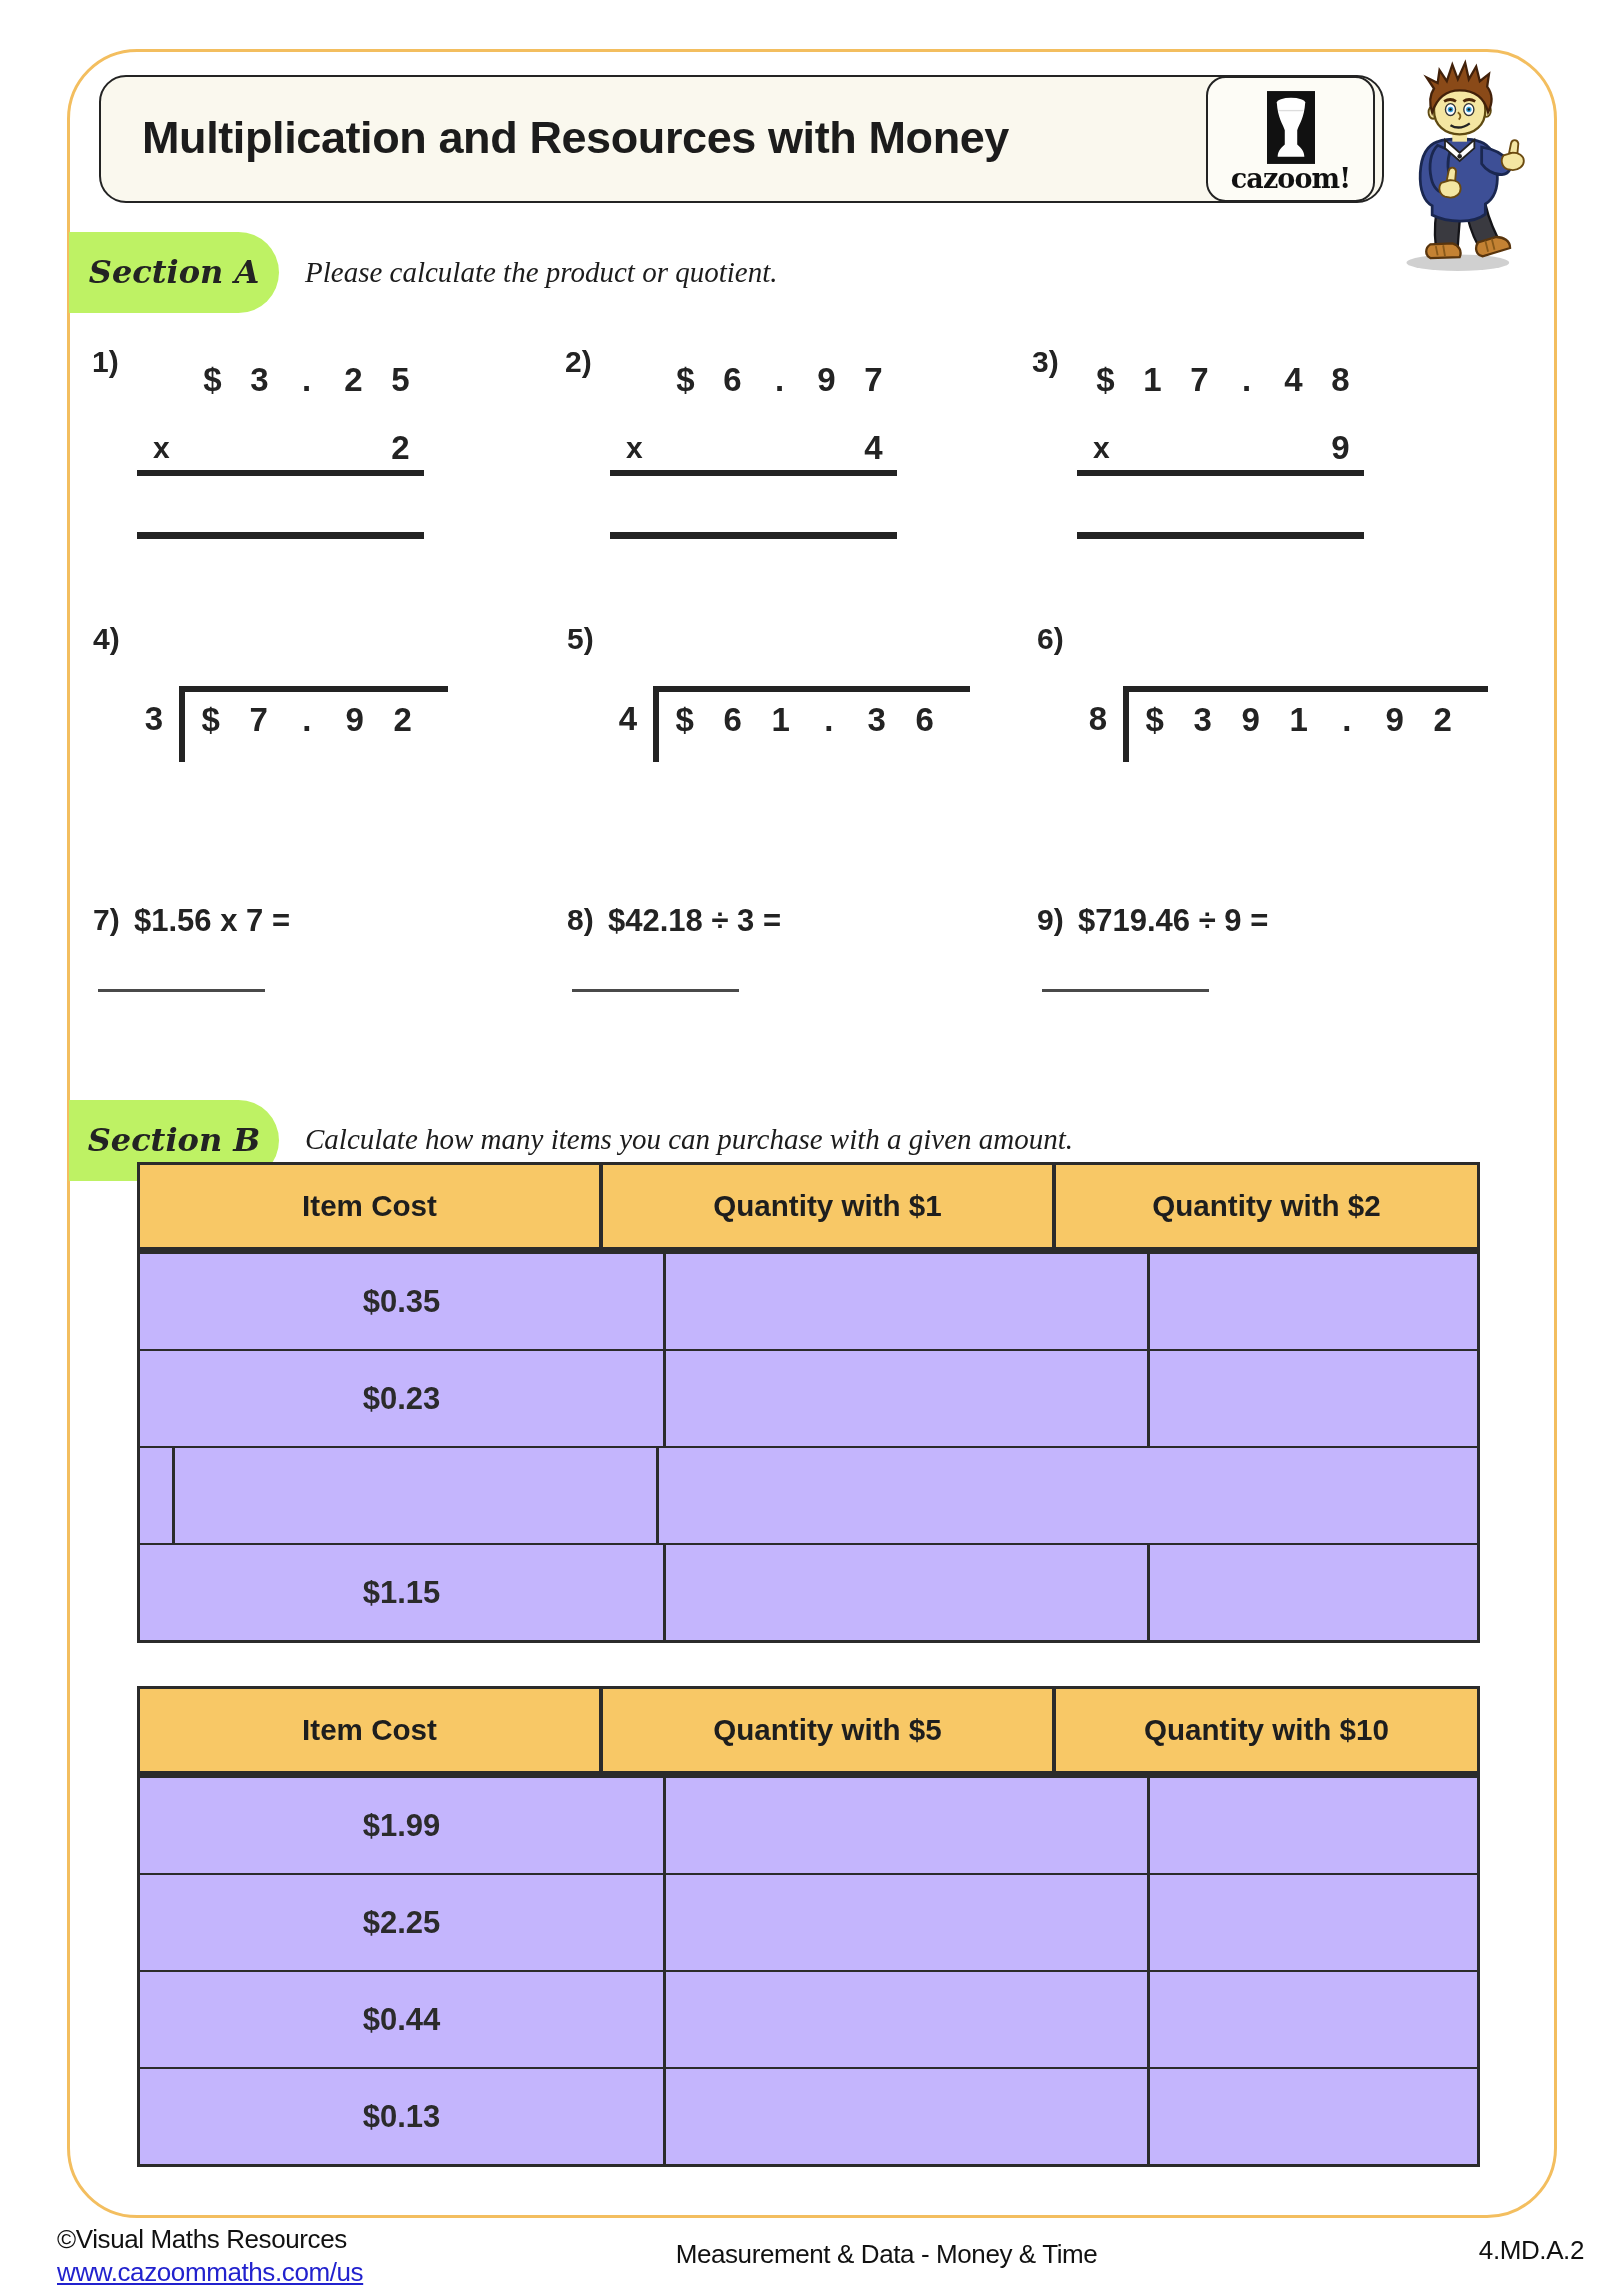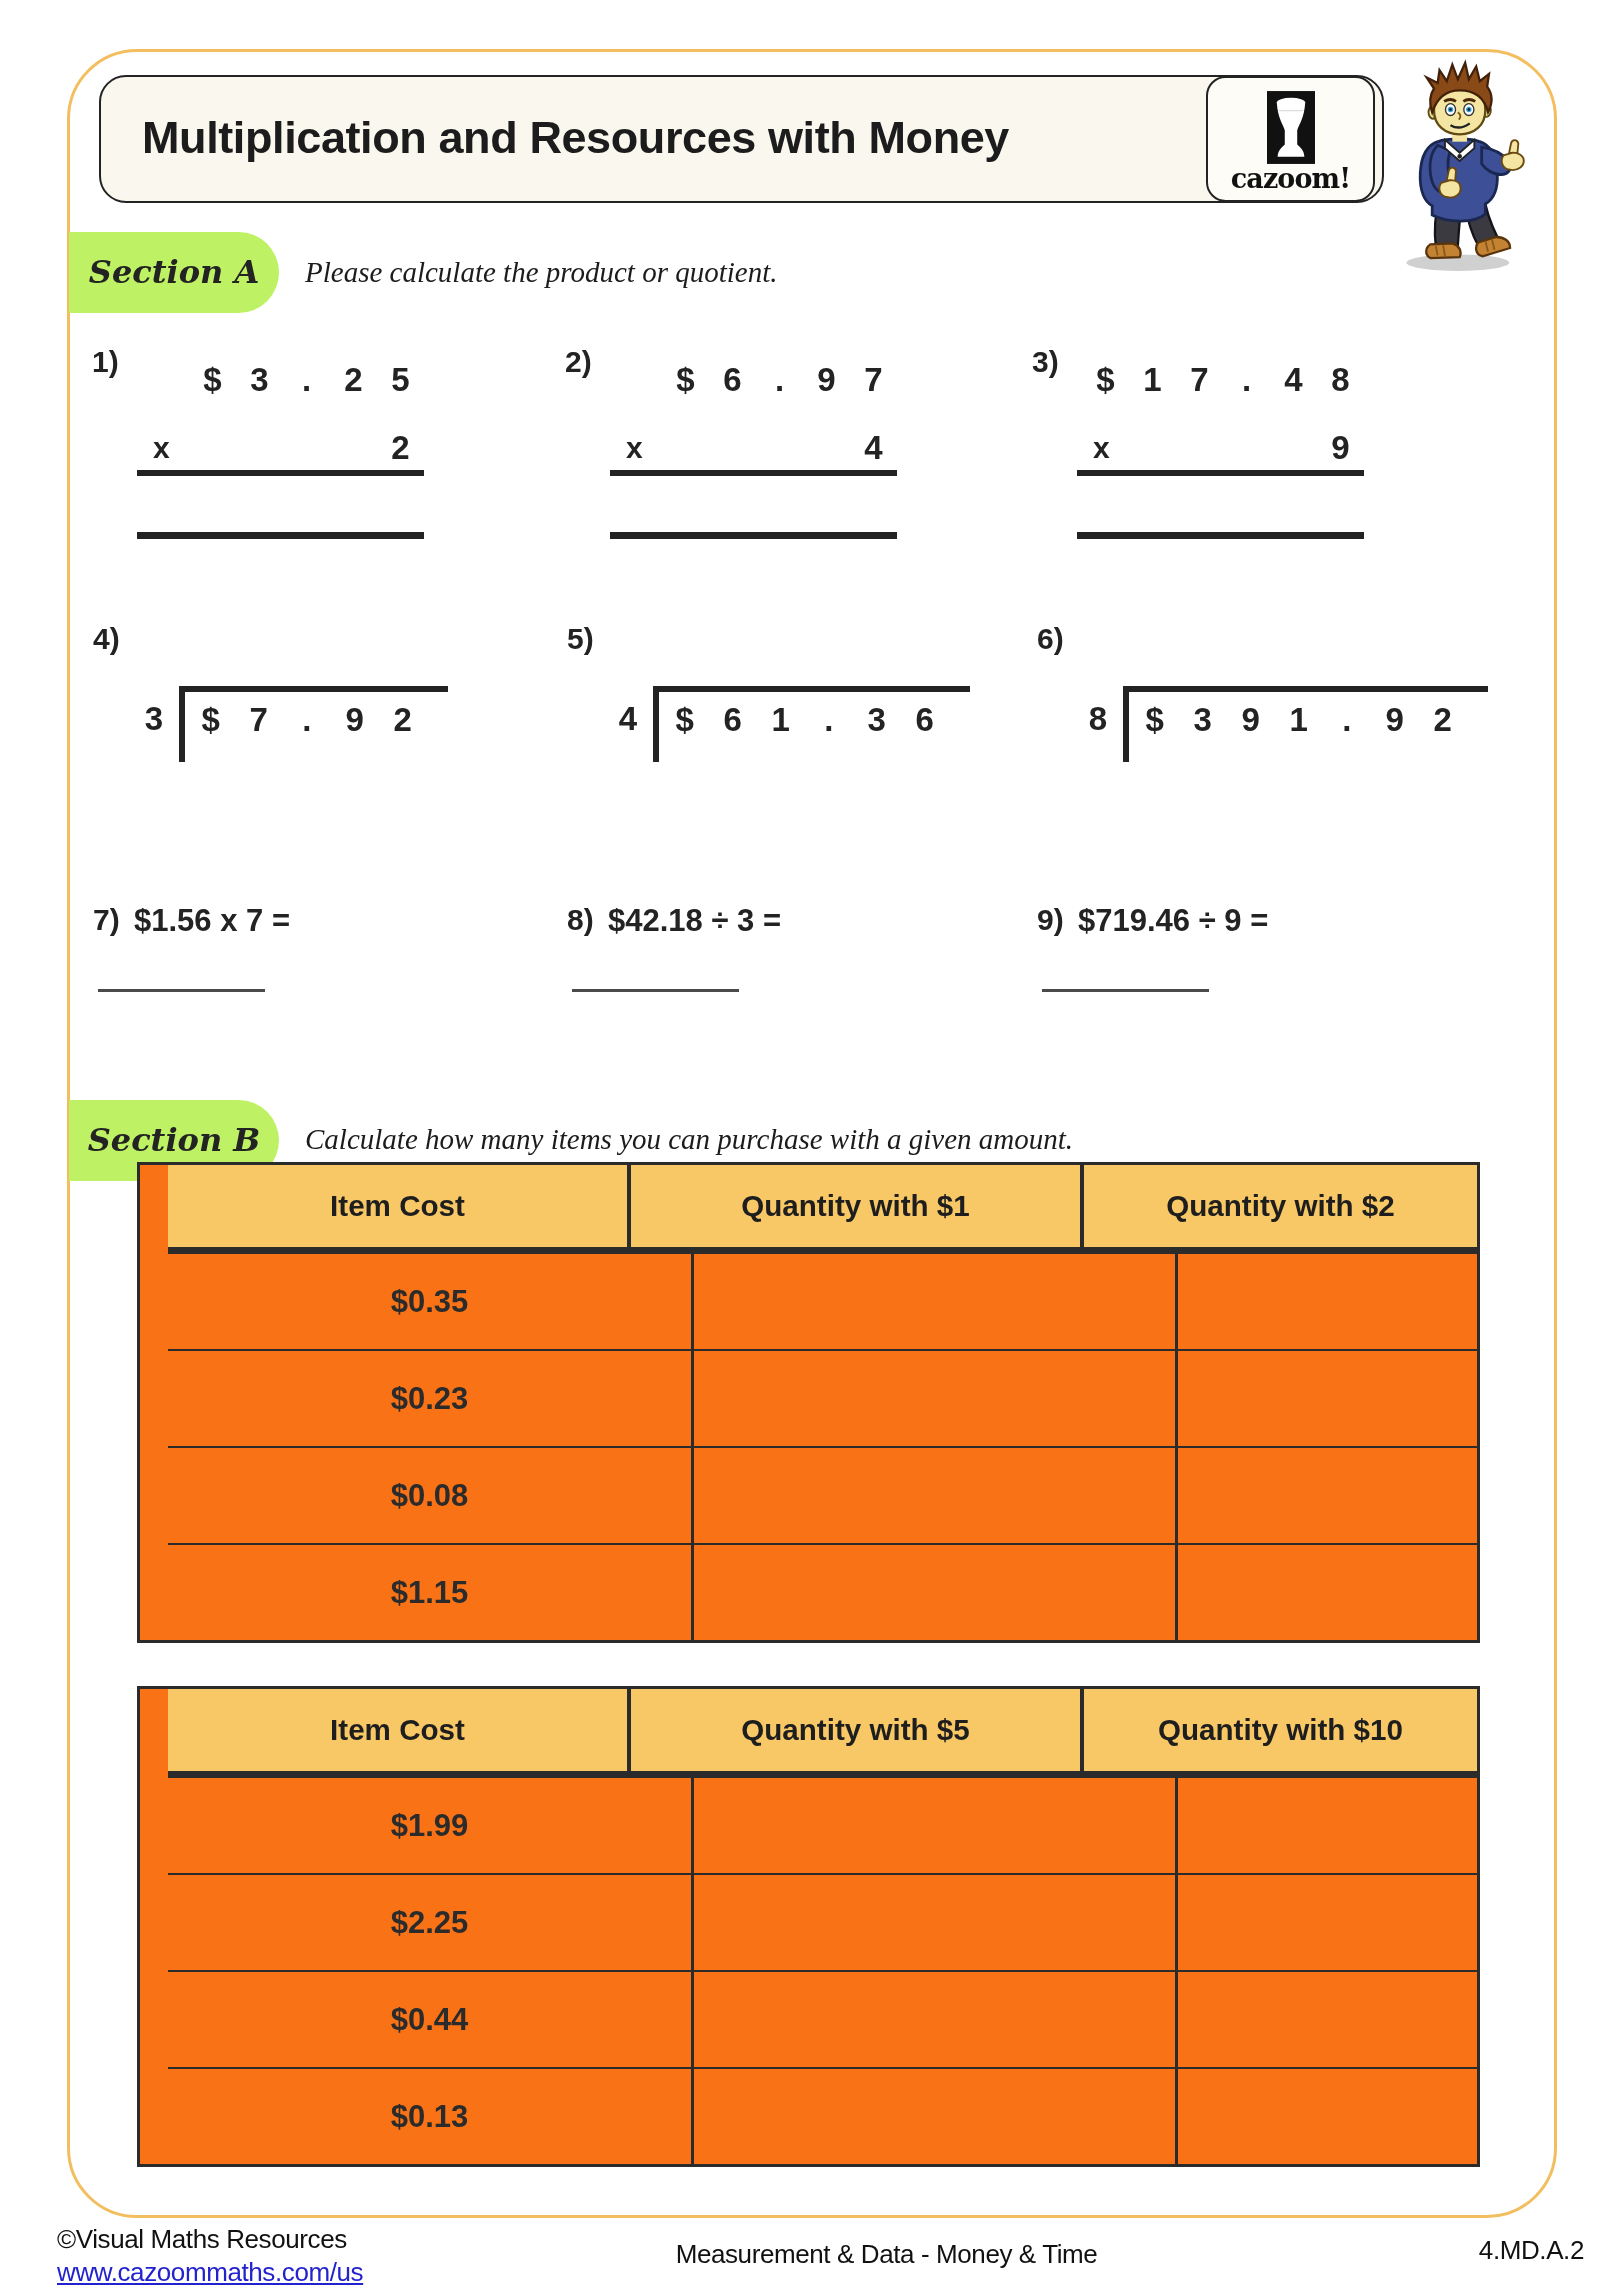--- a/index.html
+++ b/index.html
@@ -56,21 +56,21 @@
   .bracket{border-left:6.3px solid #232323;border-top:6.3px solid #232323;
            padding:8px 21.5px 23px 1.8px;display:flex;}
   .bracket .cell{width:48px;line-height:39px;}
 
   
   .inlp{position:absolute;top:903px;}
   .inlp .expr{position:absolute;left:41px;top:0;font-size:31px;font-weight:bold;white-space:nowrap;}
   .thinline{position:absolute;left:5.4px;top:86px;width:167px;height:2.7px;background:#4a4a4a;}
 
   
-  .wtable{position:absolute;left:137px;width:1343px;border:3.6px solid #2b2b2b;box-sizing:border-box;background:#f97316;padding-left:28px;}
+  .wtable{position:absolute;left:137px;width:1343px;border:3.6px solid #2b2b2b;box-sizing:border-box;background:#c4b5fd;}
   .t1{top:1162px;}
   .t2{top:1686px;}
   .thead{display:flex;background:#F8C866;border-bottom:5.4px solid #2b2b2b;}
   .th{height:82px;line-height:82px;text-align:center;font-size:29.6px;font-weight:bold;color:#1e1e1e;}
   .trow{display:flex;border-top:2.7px solid #2b2b2b;}
   .trow:first-of-type{border-top:none;}
   .td{height:95px;line-height:95px;text-align:center;font-size:31px;font-weight:bold;color:#2b2b2b;margin-left:32px;}
   .c1{width:459px;}
   .c2{width:449px;border-left:3.6px solid #2b2b2b;}
   .c3{flex:1;border-left:3.6px solid #2b2b2b;}
@@ -276,21 +276,20 @@
       <div class="td c1">$0.35</div>
       <div class="td c2"></div>
       <div class="td c3"></div>
     </div>
     <div class="trow">
       <div class="td c1">$0.23</div>
       <div class="td c2"></div>
       <div class="td c3"></div>
     </div>
     <div class="trow">
-      <div class="td c1">$0.08</div>
       <div class="td c2"></div>
       <div class="td c3"></div>
     </div>
     <div class="trow">
       <div class="td c1">$1.15</div>
       <div class="td c2"></div>
       <div class="td c3"></div>
     </div>
   </div>
 

